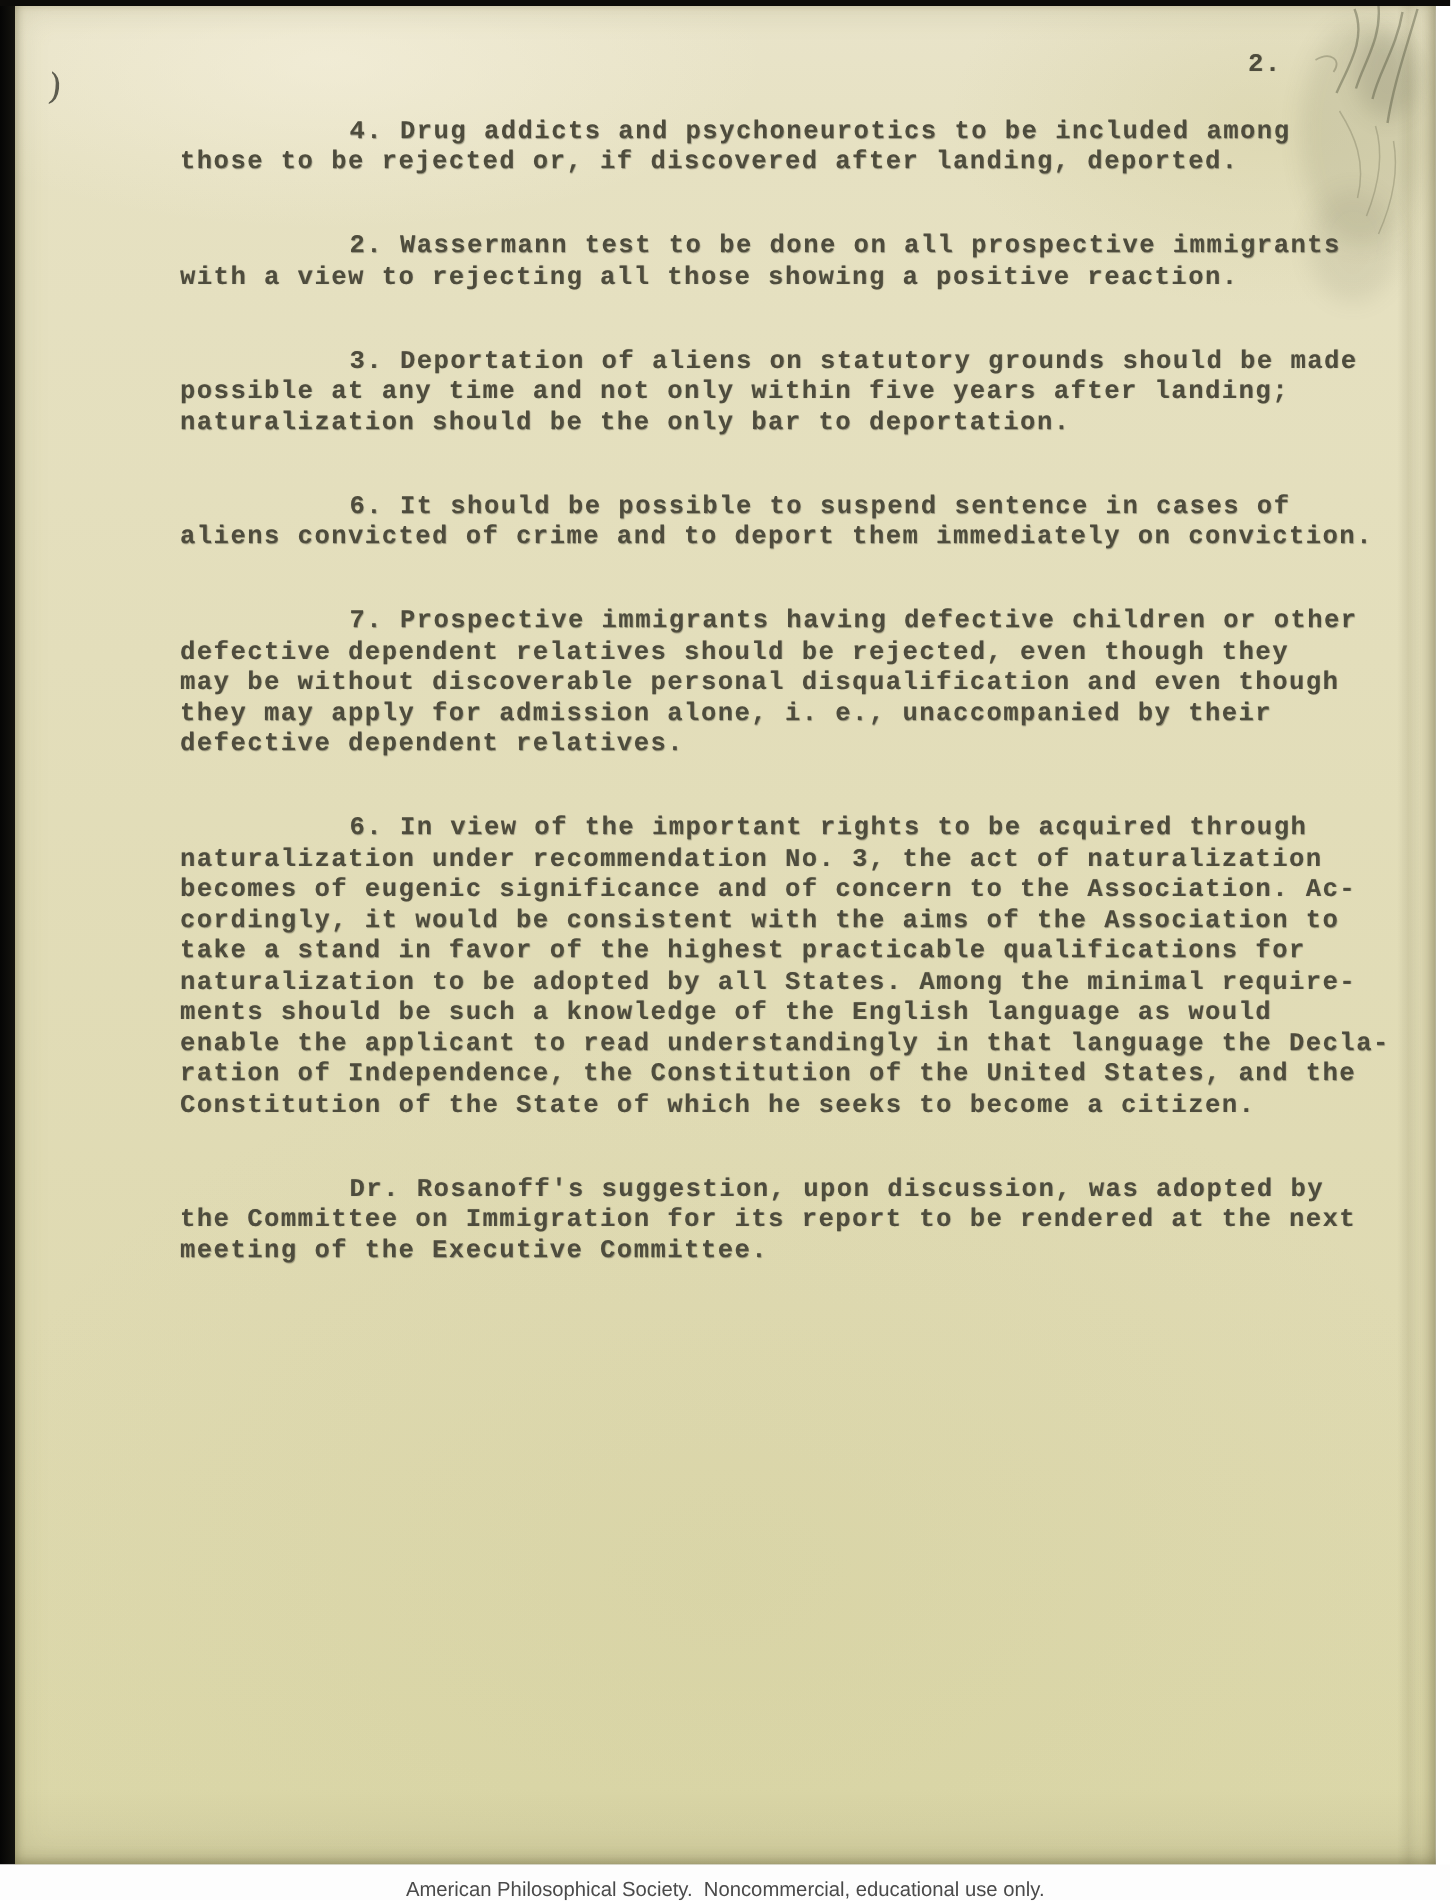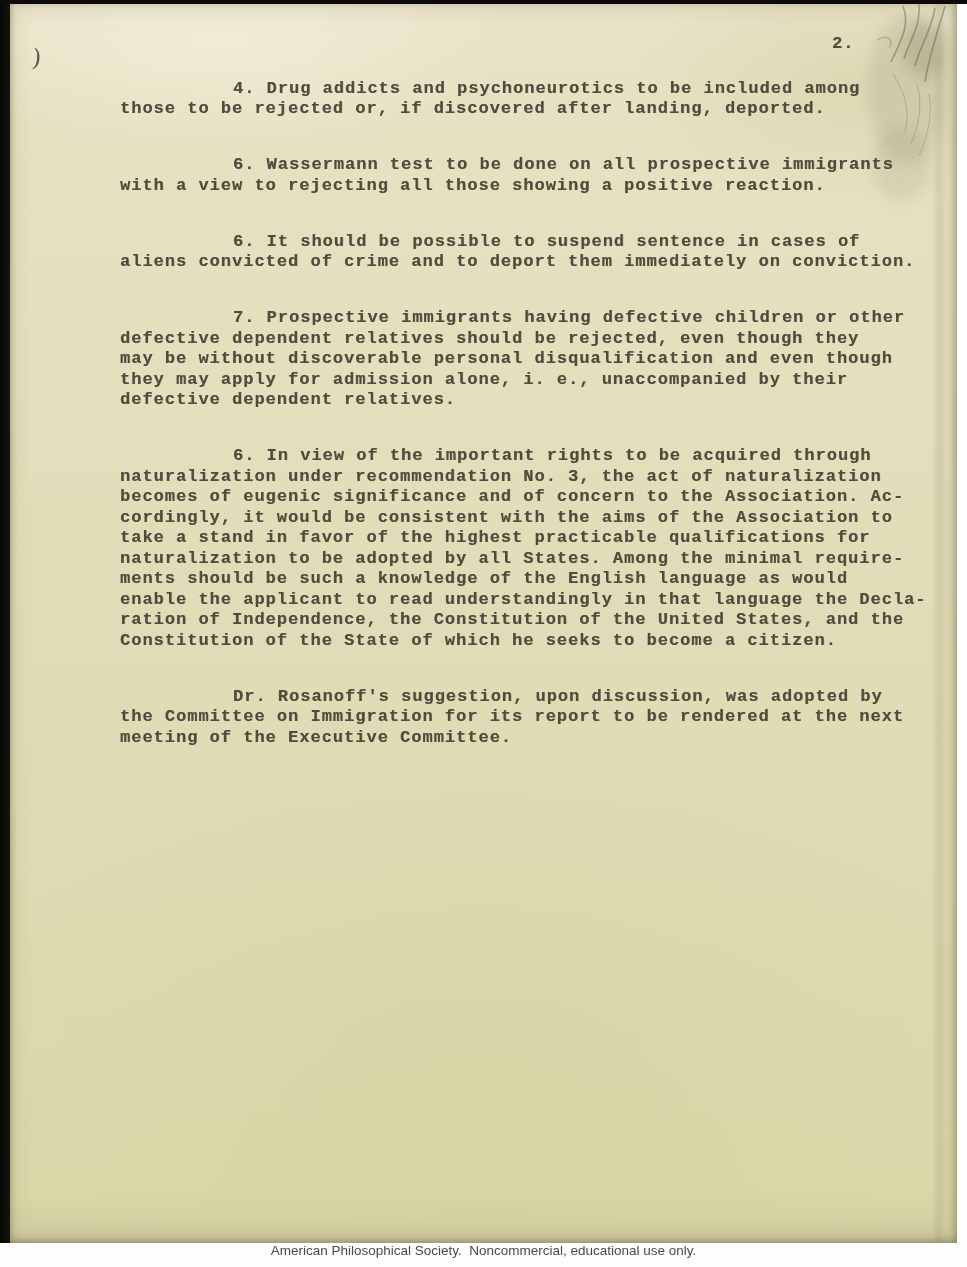--- a/index.html
+++ b/index.html
@@ -74,21 +74,21 @@
   .corner-marks {
     position: absolute;
     right: 0; top: 0;
     width: 150px; height: 220px;
     pointer-events: none;
   }
   .footer-strip {
     position: absolute; left: 0; top: 1243px;
     width: 967px; height: 24px;
     background: #fdfdfd;
-    display: flex; align-items: flex-start; justify-content: center;
+    display: flex; align-items: flex-end; justify-content: center;
   }
   .footer-strip span {
     font-family: "Liberation Sans", sans-serif;
     font-size: 13.5px;
     color: var(--footer_text, #4a4a4a);
     white-space: pre;
   }
 </style>
 </head>
 <body>
@@ -114,22 +114,25 @@
       <path d="M70,36 C80,30 88,36 82,44" stroke="#4b4d36" stroke-width="1.2" fill="none" opacity="0.30"></path>
     </svg>
 
     <div class="pen-mark">)</div>
 
     <div class="page-number">2.</div>
 
     <div class="typed-body">
       <p>4. Drug addicts and psychoneurotics to be included among
 those to be rejected or, if discovered after landing, deported.</p>
-      <p>6. Wassermann test to be done on all prospective immigrants
+      <p>2. Wassermann test to be done on all prospective immigrants
 with a view to rejecting all those showing a positive reaction.</p>
+      <p>3. Deportation of aliens on statutory grounds should be made
+possible at any time and not only within five years after landing;
+naturalization should be the only bar to deportation.</p>
       <p>6. It should be possible to suspend sentence in cases of
 aliens convicted of crime and to deport them immediately on conviction.</p>
       <p>7. Prospective immigrants having defective children or other
 defective dependent relatives should be rejected, even though they
 may be without discoverable personal disqualification and even though
 they may apply for admission alone, i. e., unaccompanied by their
 defective dependent relatives.</p>
       <p>6. In view of the important rights to be acquired through
 naturalization under recommendation No. 3, the act of naturalization
 becomes of eugenic significance and of concern to the Association. Ac-

